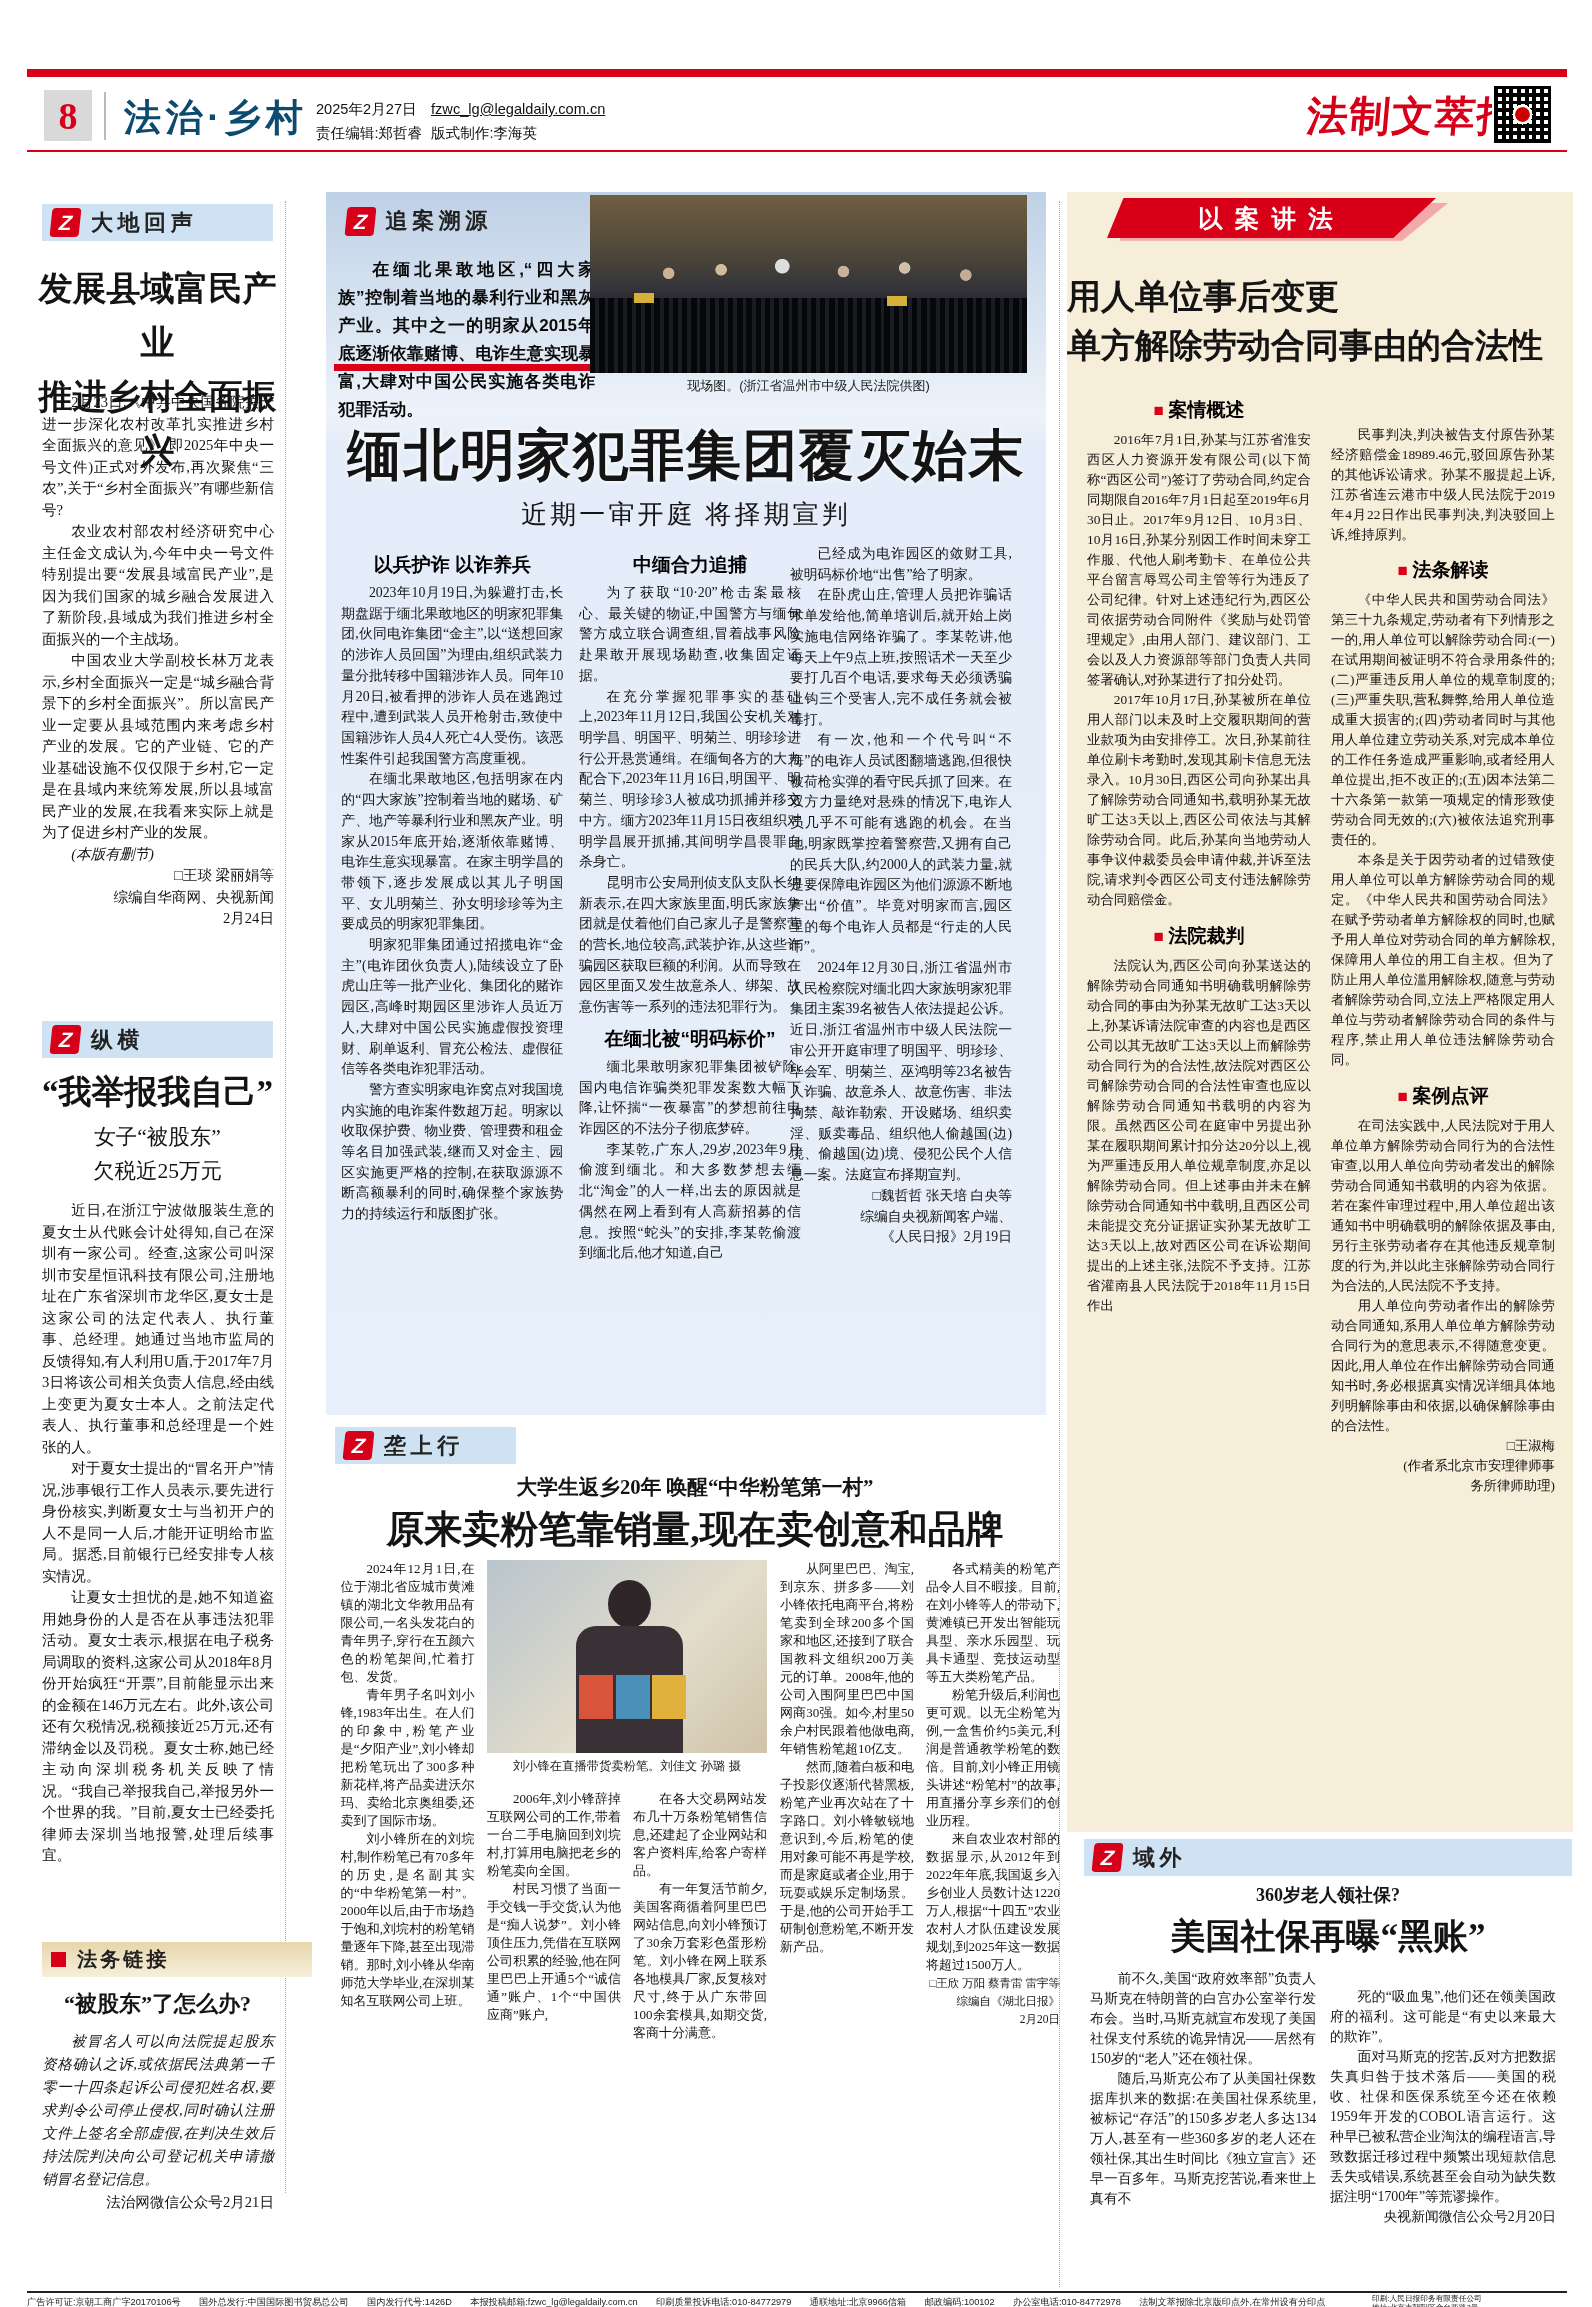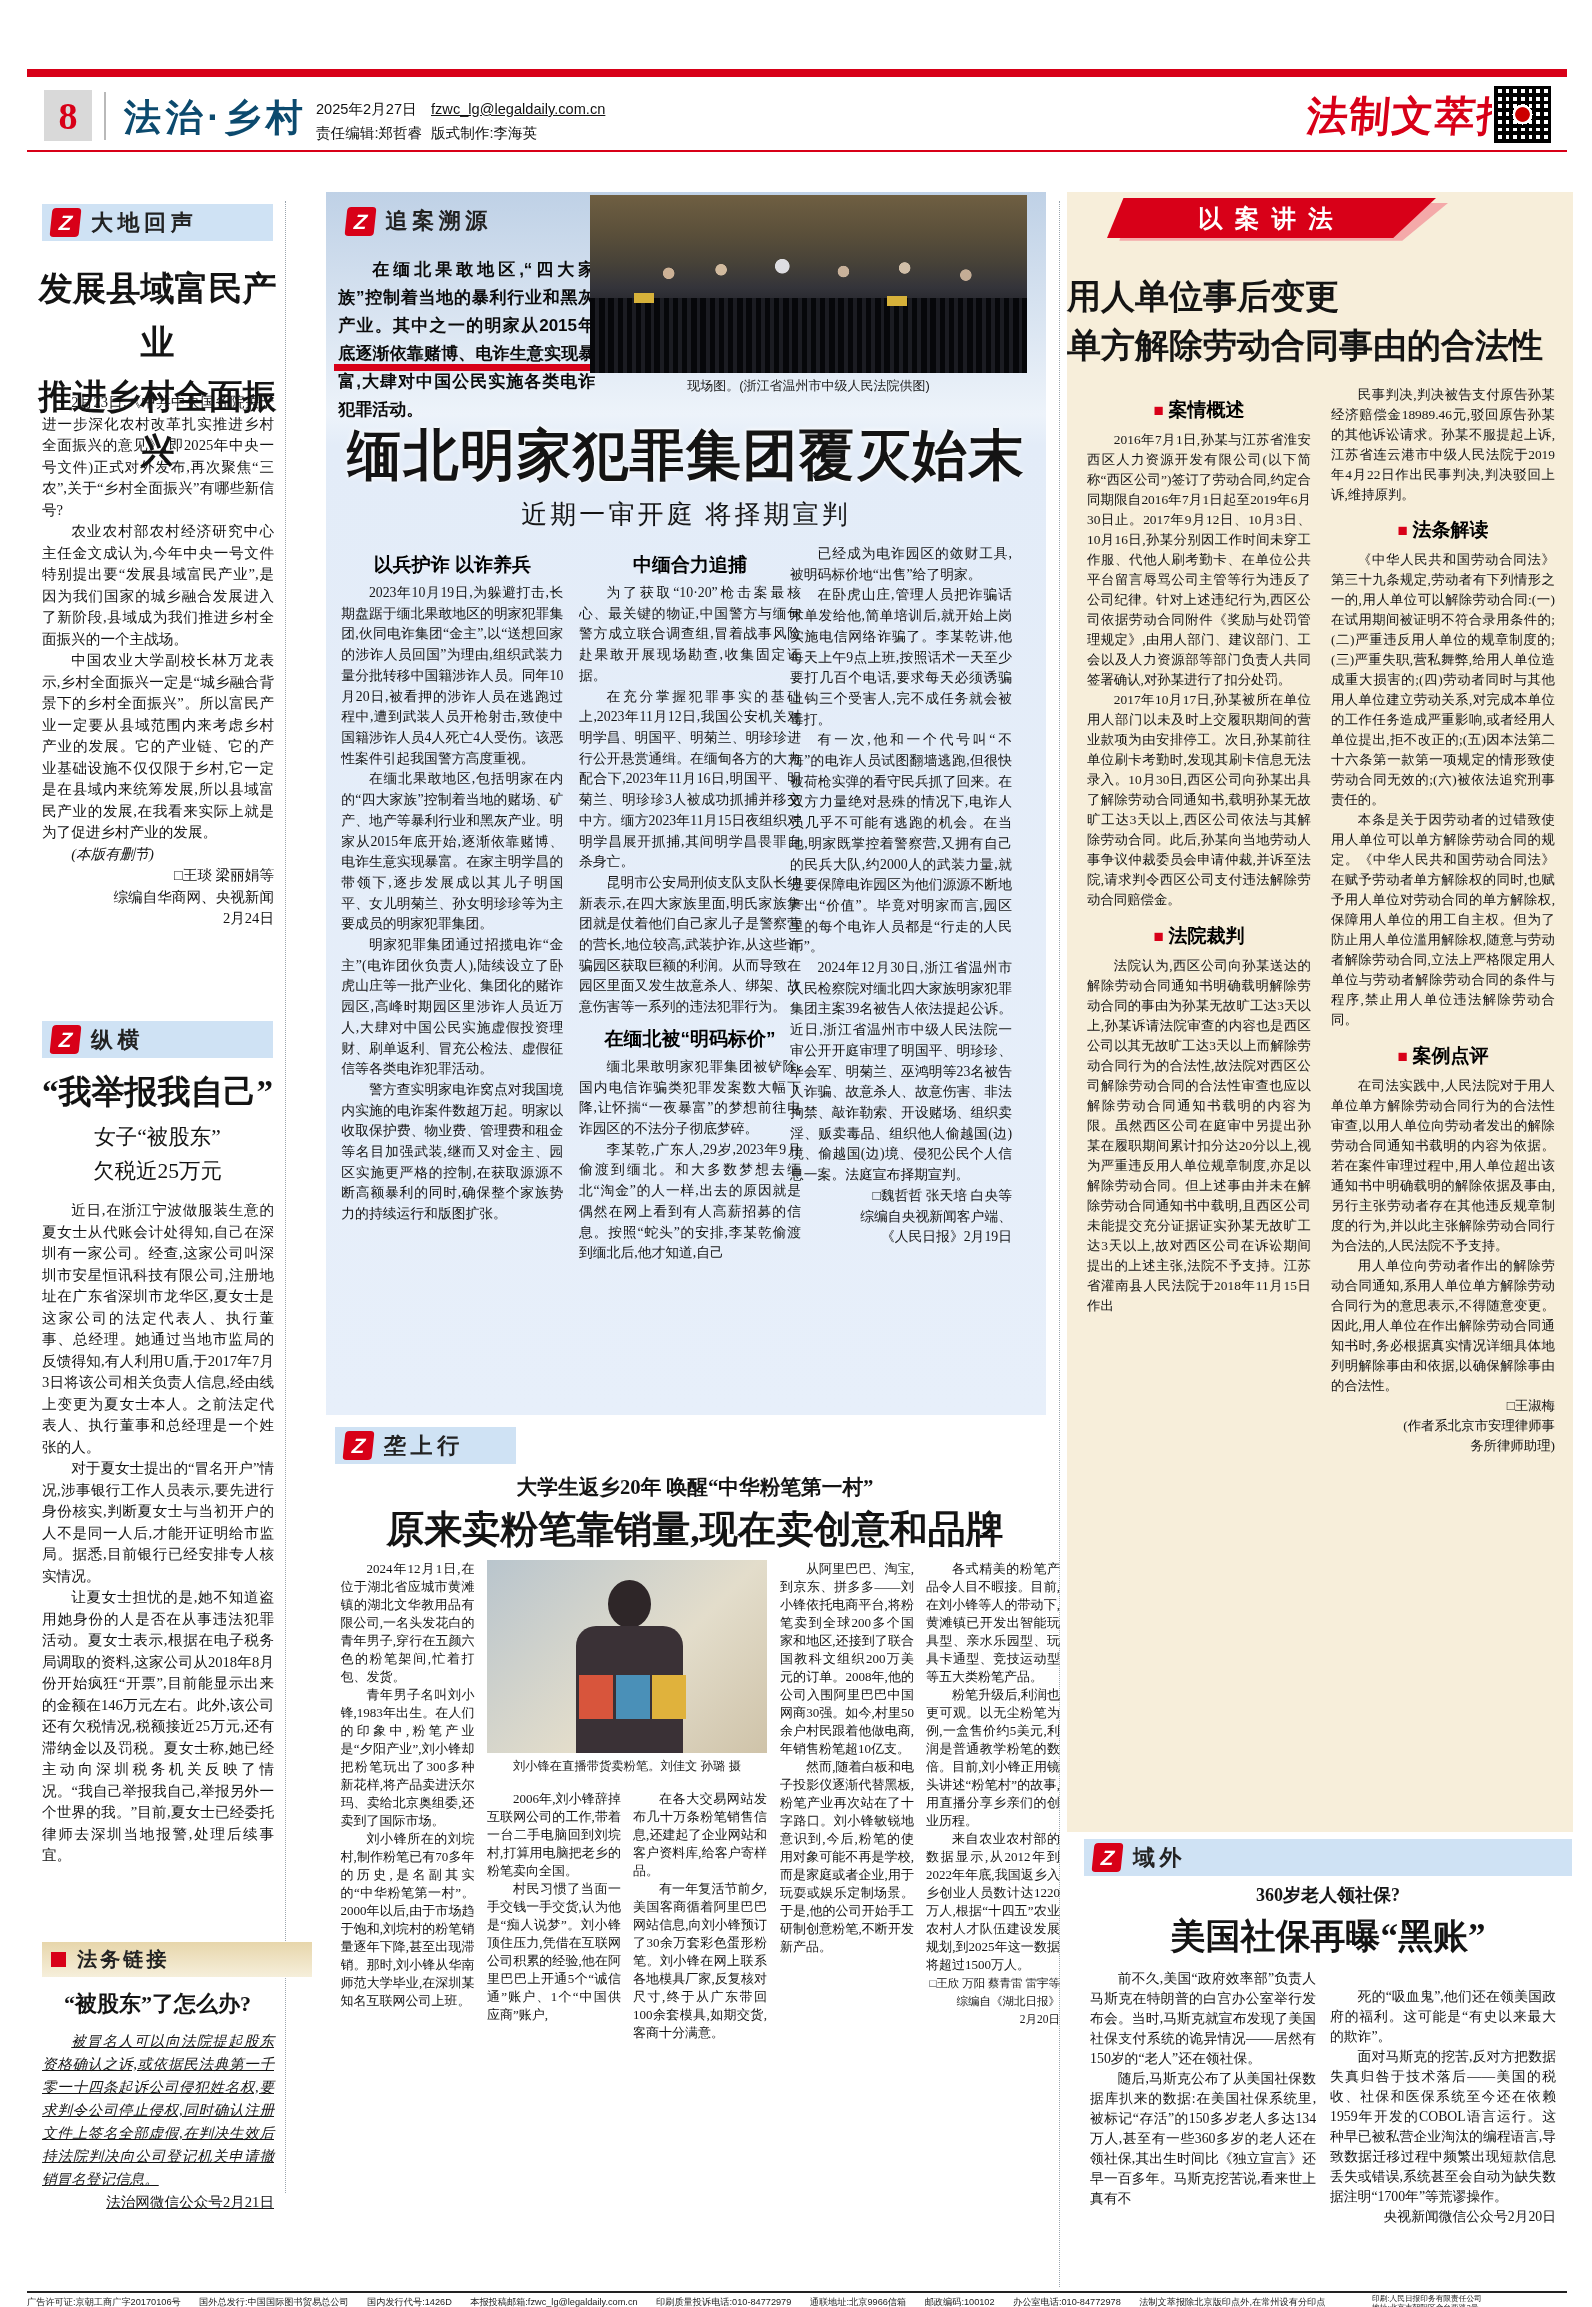--- a/index.html
+++ b/index.html
@@ -63,21 +63,21 @@
   #zh-banner{left:42px;top:1021px;width:231px;}
   #zh-headline{left:38px;top:1070px;width:239px;text-align:center;font-weight:bold;font-size:33px;}
   #zh-sub{left:38px;top:1120px;width:239px;text-align:center;font-size:21.5px;line-height:34px;}
   #zh-body{left:42px;top:1200px;width:232px;font-size:14.6px;line-height:21.5px;}
   #fw-banner{left:42px;top:1942px;width:270px;height:35px;display:flex;align-items:center;gap:10.7px;
       padding:0 9.2px;box-sizing:border-box;background:linear-gradient(180deg,#e7d6ab,#f6efdb);}
   #fw-banner .sq{width:15.3px;height:15.3px;background:var(--red);}
   #fw-banner .lbl{font-family:"Liberation Sans",sans-serif;font-weight:bold;font-size:20px;
       letter-spacing:3.1px;color:#222;}
   #fw-headline{left:38px;top:1989px;width:239px;text-align:center;font-weight:bold;font-size:22px;}
-  #fw-body{left:42px;top:2030px;width:232px;font-size:14.6px;line-height:23px;text-decoration:underline;}
+  #fw-body{left:42px;top:2030px;width:232px;font-size:14.6px;line-height:23px;}
 
   
   #midpanel{left:326px;top:192px;width:720px;height:1223px;
       background:linear-gradient(180deg,#bfd1e6 0,#edf3fa 222px,#e3ecf8 253px,#e7effa 100%);}
   #mid-banner{left:10.7px;top:10.7px;}
   #mid-intro{left:12.3px;top:64px;width:257px;font-family:"Liberation Sans",sans-serif;
       font-weight:bold;font-size:17px;line-height:28px;text-align:justify;text-indent:2em;color:#0a0a0a;}
   #mid-rule{left:7.7px;top:172px;width:256px;height:6.9px;background:var(--red);}
   #mid-photo{left:264px;top:3.1px;width:437px;height:178px;overflow:hidden;background:
       radial-gradient(circle at 18% 44%, rgba(220,190,160,.9) 0 5.4px, transparent 6.1px),
@@ -103,21 +103,21 @@
   #casepanel{left:1067px;top:192px;width:506px;height:1640px;background:var(--panel-tan);}
   #case-ribbon{left:40px;top:6.1px;width:337px;height:40px;}
   #case-ribbon .shadow{position:absolute;left:12.3px;top:4.6px;width:329px;height:38px;background:#f4a9a9;
       clip-path:polygon(4% 0,100% 0,86% 100%,0 100%);}
   #case-ribbon .band{position:absolute;left:0;top:0;width:329px;height:40px;background:var(--red);
       clip-path:polygon(5% 0,100% 0,87% 100%,0 100%);display:flex;align-items:center;justify-content:center;
       color:#fff;font:bold 24.5px "Liberation Sans",sans-serif;letter-spacing:12.3px;}
   #case-headline{left:0;top:80px;width:506px;font-weight:bold;
       font-size:34px;line-height:49px;}
   .casecol{top:193px;width:224px;height:1424px;font-size:13.4px;line-height:20px;overflow:hidden;}
-  #casecol1{left:20px;} #casecol2{left:264px;}
+  #casecol1{left:20px;} #casecol2{left:264px;margin-top:40px;}
   .casecol h4.col-subhead{text-align:center;font-size:19px;margin:15.3px 0 9.2px;}
   .casecol h4.col-subhead::before{content:"■ ";color:var(--red);font-size:17px;}
 
   
   #chalksec{left:329px;top:1421px;width:732px;height:866px;}
   #chalk-banner{left:6.1px;top:6.1px;width:181px;}
   #chalk-kicker{left:0;top:52px;width:732px;text-align:center;font-weight:bold;font-size:20.7px;}
   #chalk-headline{left:0;top:83px;width:732px;text-align:center;font-weight:bold;font-size:38px;}
   .chalkcol{top:139px;width:134px;height:726px;font-size:13px;line-height:18px;overflow:hidden;}
   #chalkcol1{left:11.5px;} #chalkcol4{left:451px;} #chalkcol5{left:597px;}

